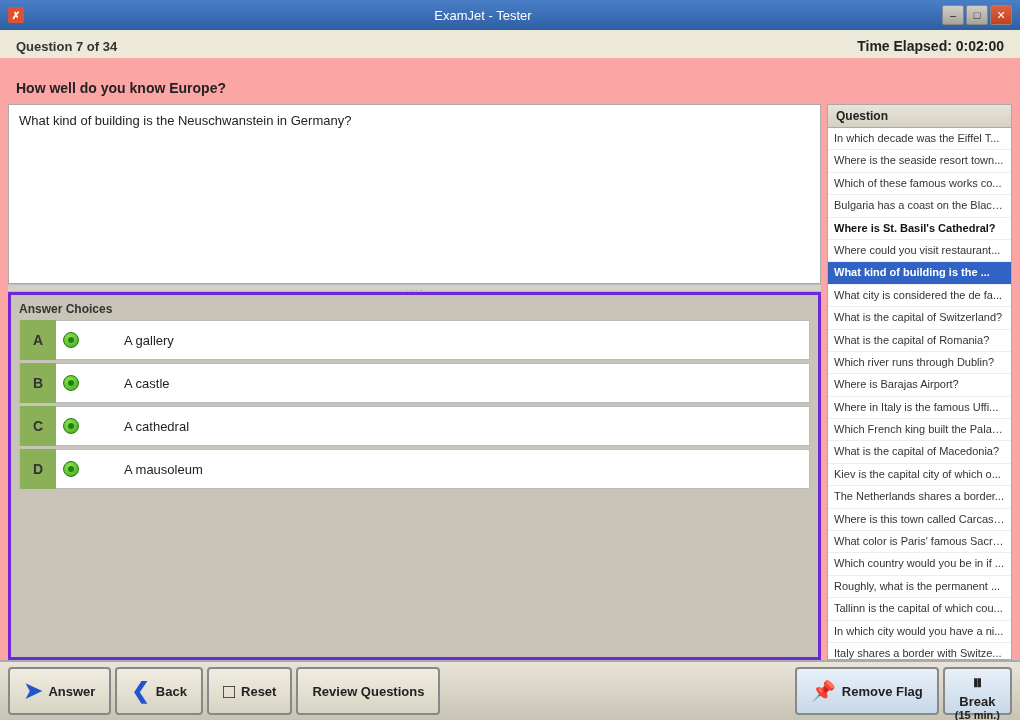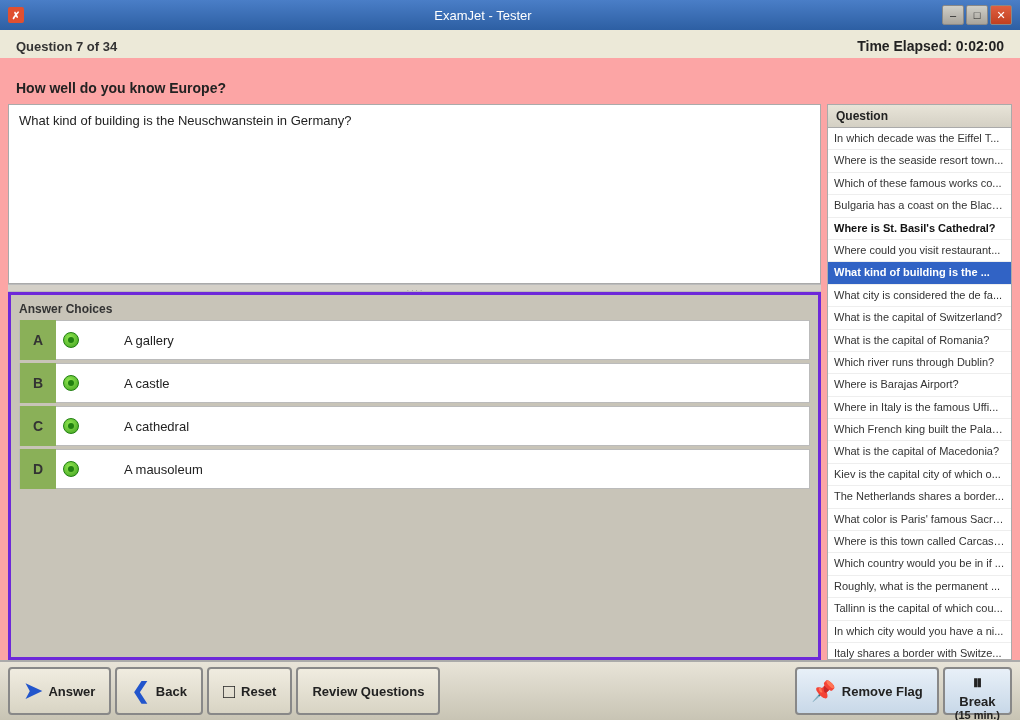--- a/index.html
+++ b/index.html
@@ -354,22 +354,22 @@
           <div class="q-item">What city is considered the de fa...</div>
           <div class="q-item">What is the capital of Switzerland?</div>
           <div class="q-item">What is the capital of Romania?</div>
           <div class="q-item">Which river runs through Dublin?</div>
           <div class="q-item">Where is Barajas Airport?</div>
           <div class="q-item">Where in Italy is the famous Uffi...</div>
           <div class="q-item">Which French king built the Palac...</div>
           <div class="q-item">What is the capital of Macedonia?</div>
           <div class="q-item">Kiev is the capital city of which o...</div>
           <div class="q-item">The Netherlands shares a border...</div>
+          <div class="q-item">Where is this town called Carcass...</div>
           <div class="q-item">What color is Paris' famous Sacre...</div>
-          <div class="q-item">Where is this town called Carcass...</div>
           <div class="q-item">Which country would you be in if ...</div>
           <div class="q-item">Roughly, what is the permanent ...</div>
           <div class="q-item">Tallinn is the capital of which cou...</div>
           <div class="q-item">In which city would you have a ni...</div>
           <div class="q-item">Italy shares a border with Switze...</div>
           <div class="q-item">In which month does the Running...</div>
         </div>
     </div>
 
   </div>

